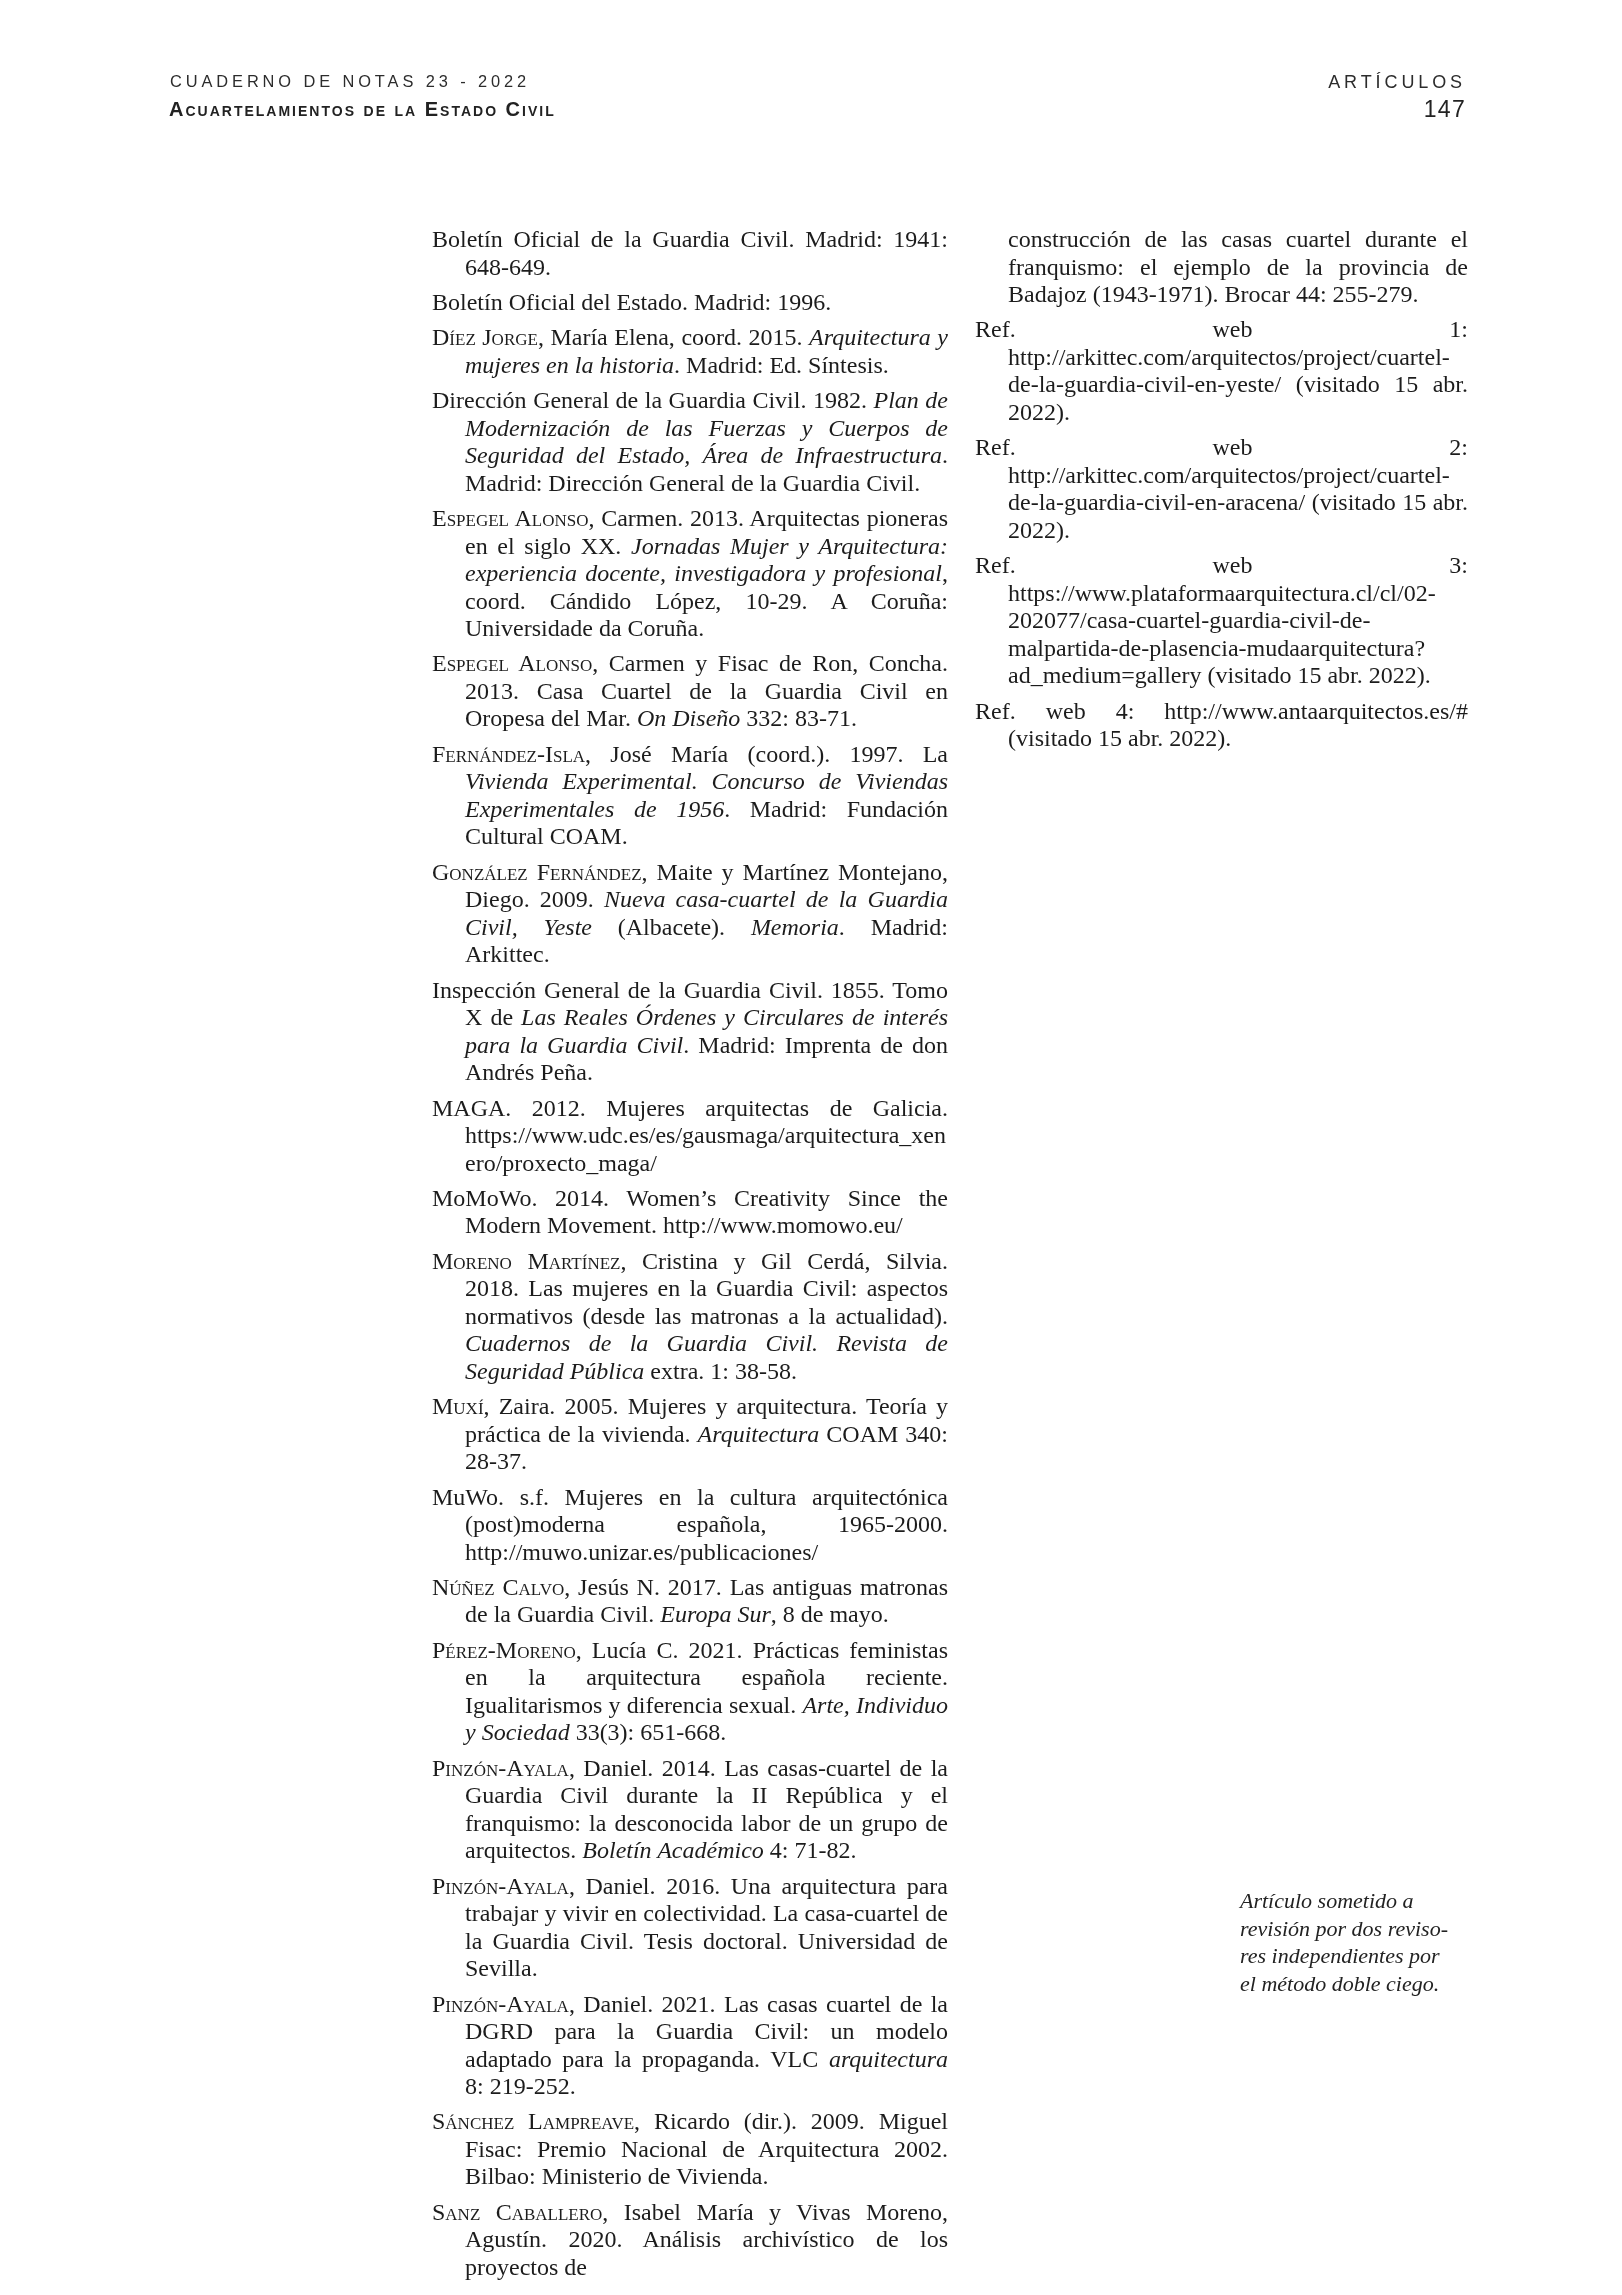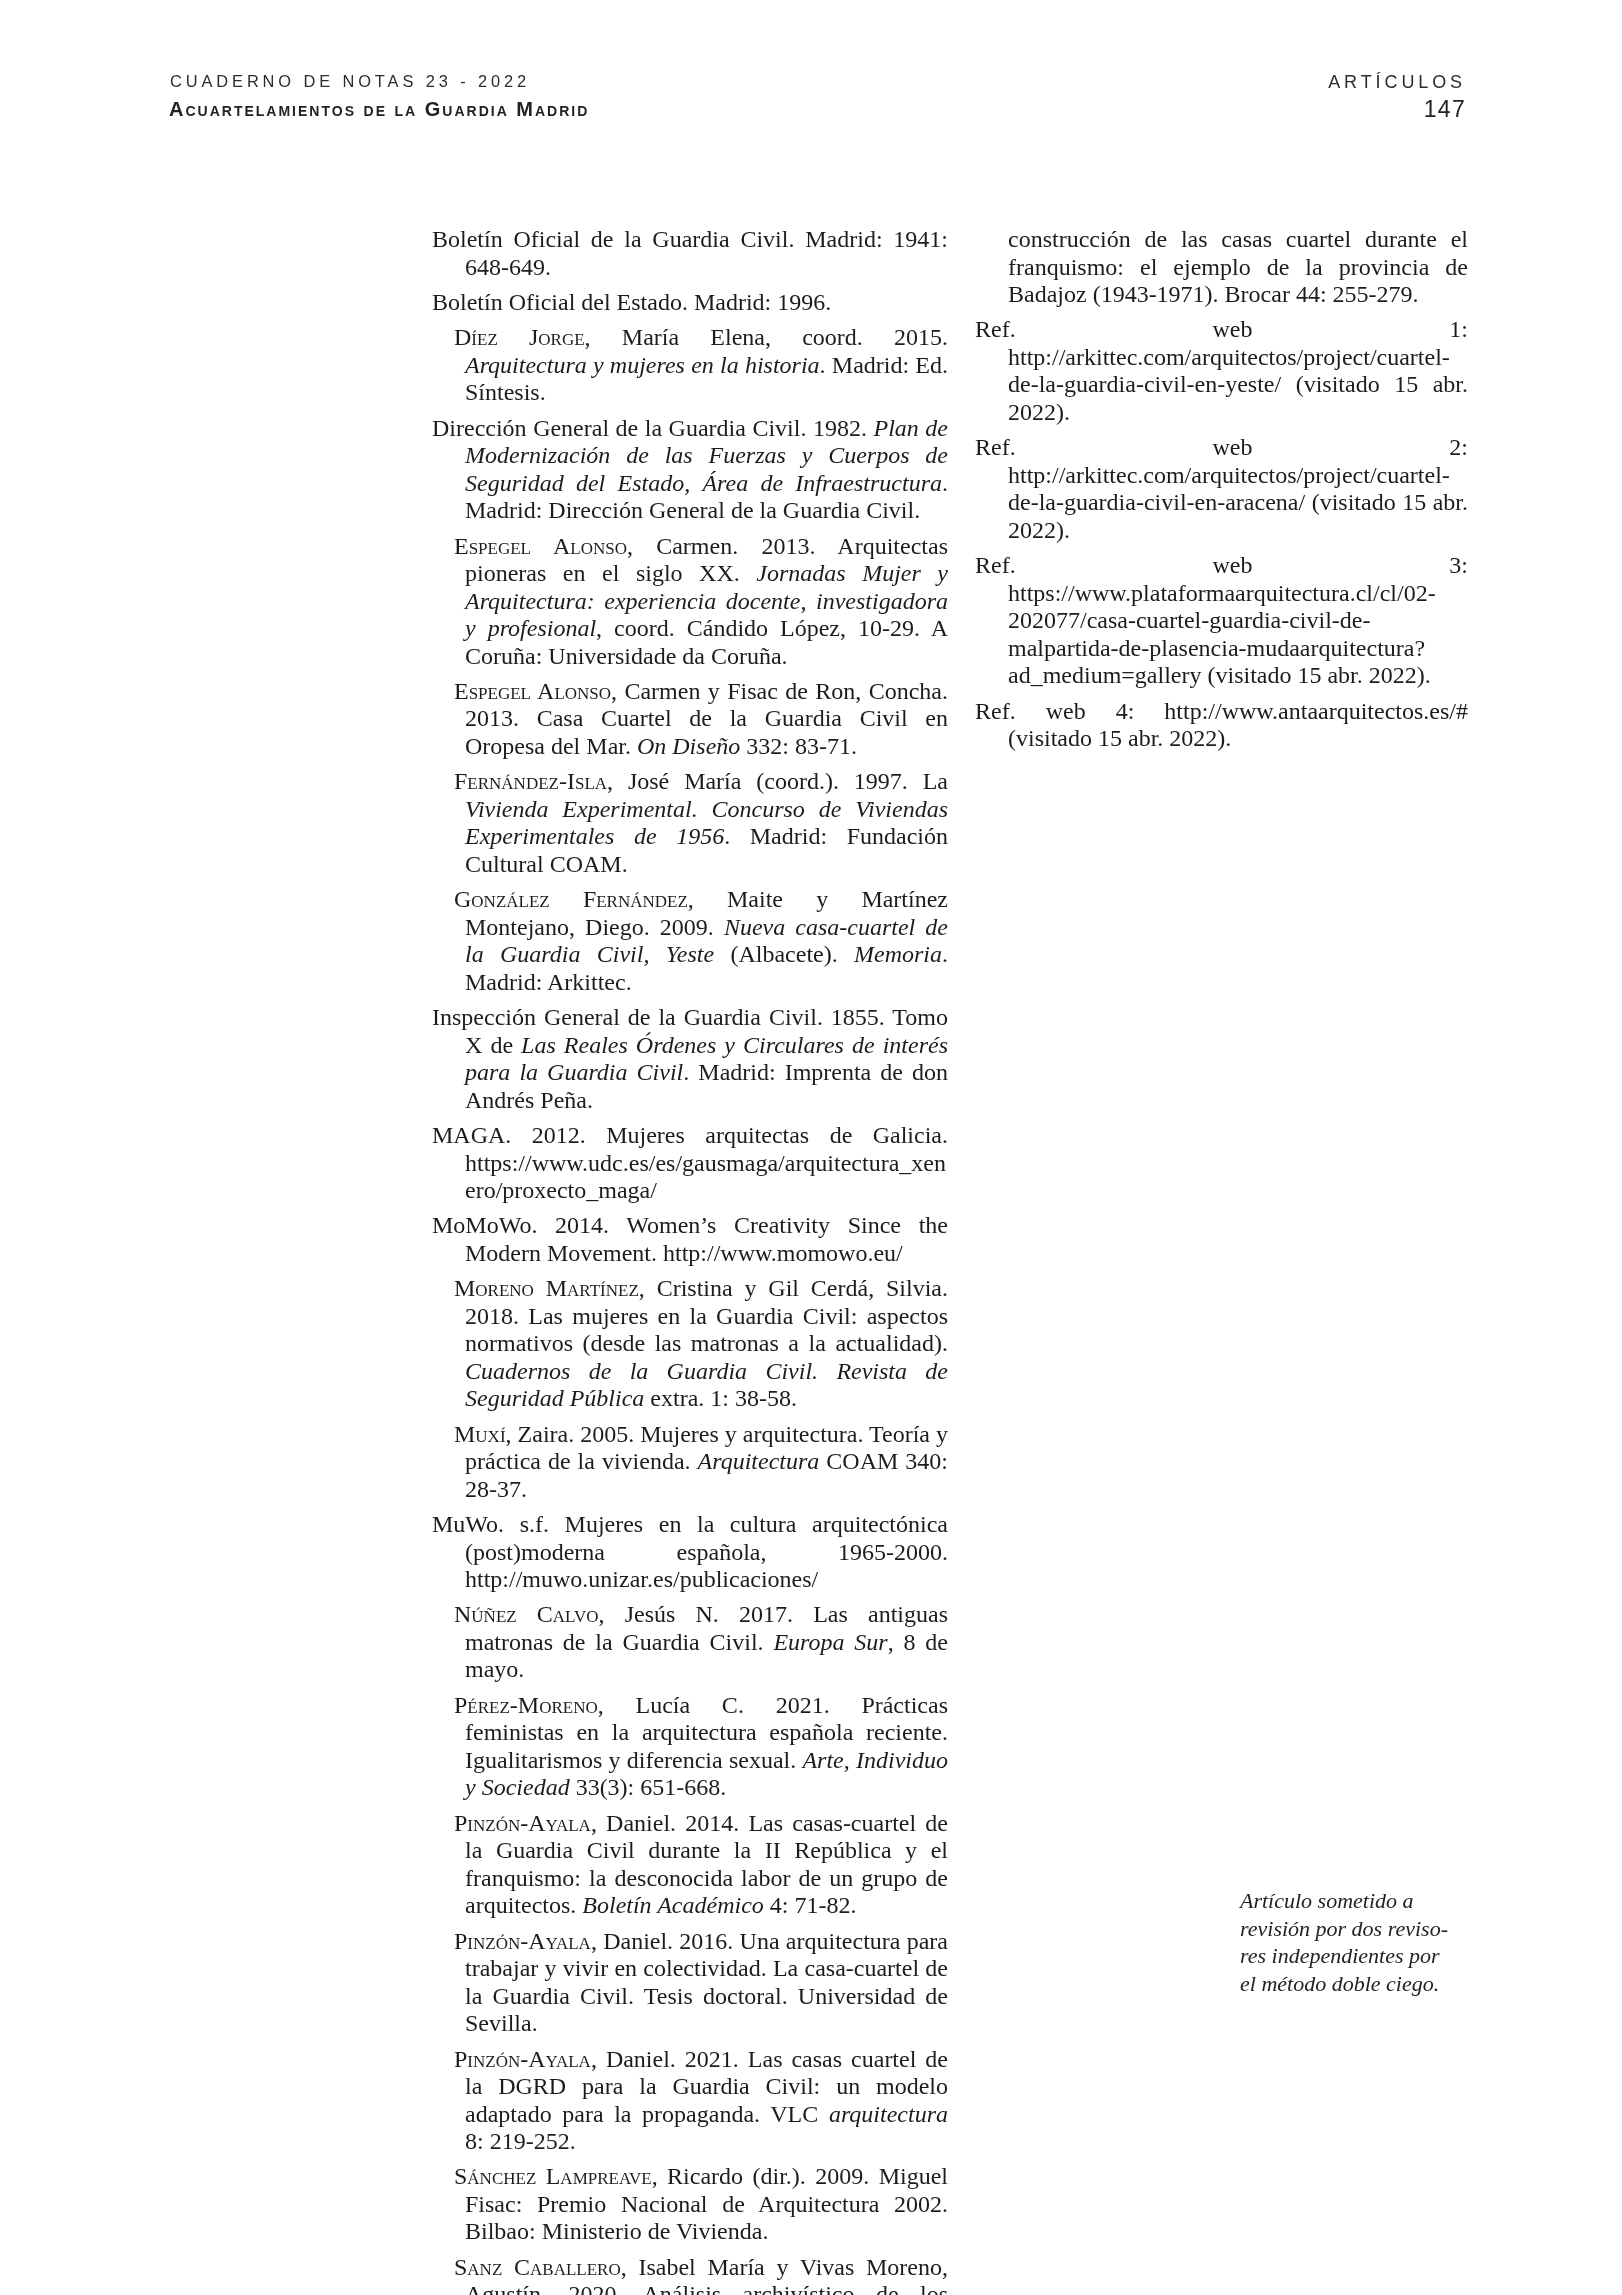--- a/index.html
+++ b/index.html
@@ -68,21 +68,21 @@
     text-align: justify;
     margin: 0 0 7.9px 0;
     padding-left: 33px;
     text-indent: -33px;
     overflow-wrap: anywhere;
     hyphens: none;
   }
   .ref.continuation {
     text-indent: 0;
   }
-  .sc { font-variant: small-caps; margin-left: 22px; }
+  .sc { font-variant: small-caps; }
   .it { font-style: italic; }
 
   
   .footnote {
     position: absolute;
     left: 1240px;
     top: 1887px;
     width: 275px;
     font-style: italic;
     font-size: 22px;
@@ -95,21 +95,21 @@
   }
 </style>
 </head>
 <body>
 
 <div class="page">
 
   <header>
     <div class="runhead journal-label">CUADERNO DE NOTAS 23 - 2022</div>
     <div class="runhead section-label">ARTÍCULOS</div>
-    <div class="runhead article-title">Acuartelamientos de la Guardia Madrid</div>
+    <div class="runhead article-title">Acuartelamientos de la Estado Civil</div>
     <div class="runhead page-number">147</div>
   </header>
 
   <div class="column col-left" id="col-left">
       <p class="ref"><span>Boletín Oficial de la Guardia Civil. Madrid: 1941: 648-649.</span></p>
       <p class="ref"><span>Boletín Oficial del Estado. Madrid: 1996.</span></p>
       <p class="ref"><span class="sc">Díez Jorge</span><span>, María Elena, coord. 2015. </span><span class="it">Arquitectura y mujeres en la historia</span><span>. Madrid: Ed. Síntesis.</span></p>
       <p class="ref"><span>Dirección General de la Guardia Civil. 1982. </span><span class="it">Plan de Modernización de las Fuerzas y Cuerpos de Seguridad del Estado, Área de Infraestructura</span><span>. Madrid: Dirección General de la Guardia Civil.</span></p>
       <p class="ref"><span class="sc">Espegel Alonso</span><span>, Carmen. 2013. Arquitectas pioneras en el siglo XX. </span><span class="it">Jornadas Mujer y Arquitectura: experiencia docente, investigadora y profesional</span><span>, coord. Cándido López, 10-29. A Coruña: Universidade da Coruña.</span></p>
       <p class="ref"><span class="sc">Espegel Alonso</span><span>, Carmen y Fisac de Ron, Concha. 2013. Casa Cuartel de la Guardia Civil en Oropesa del Mar. </span><span class="it">On Diseño</span><span> 332: 83-71.</span></p>

